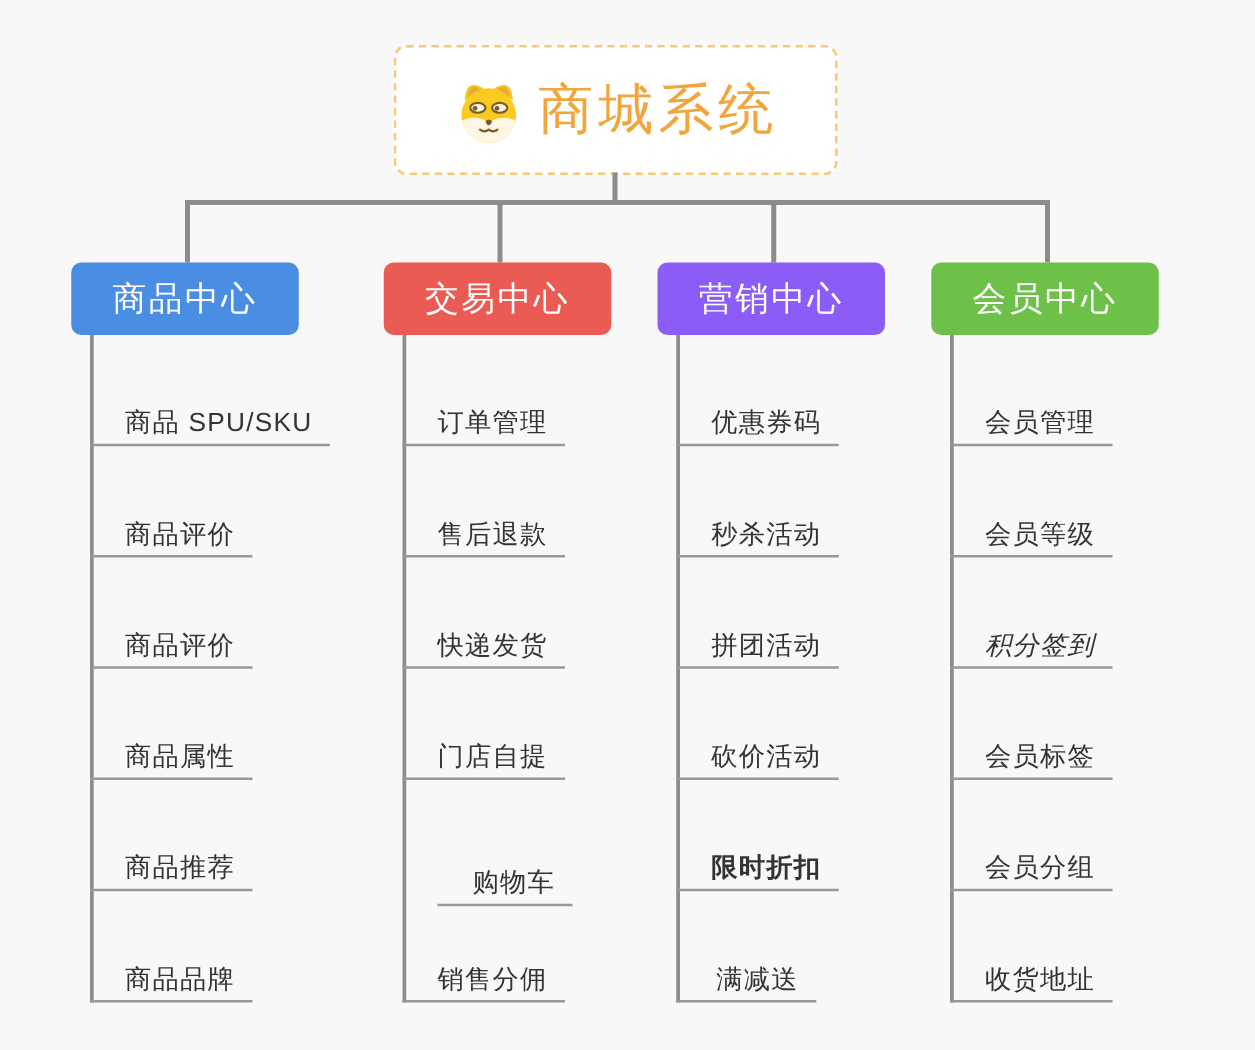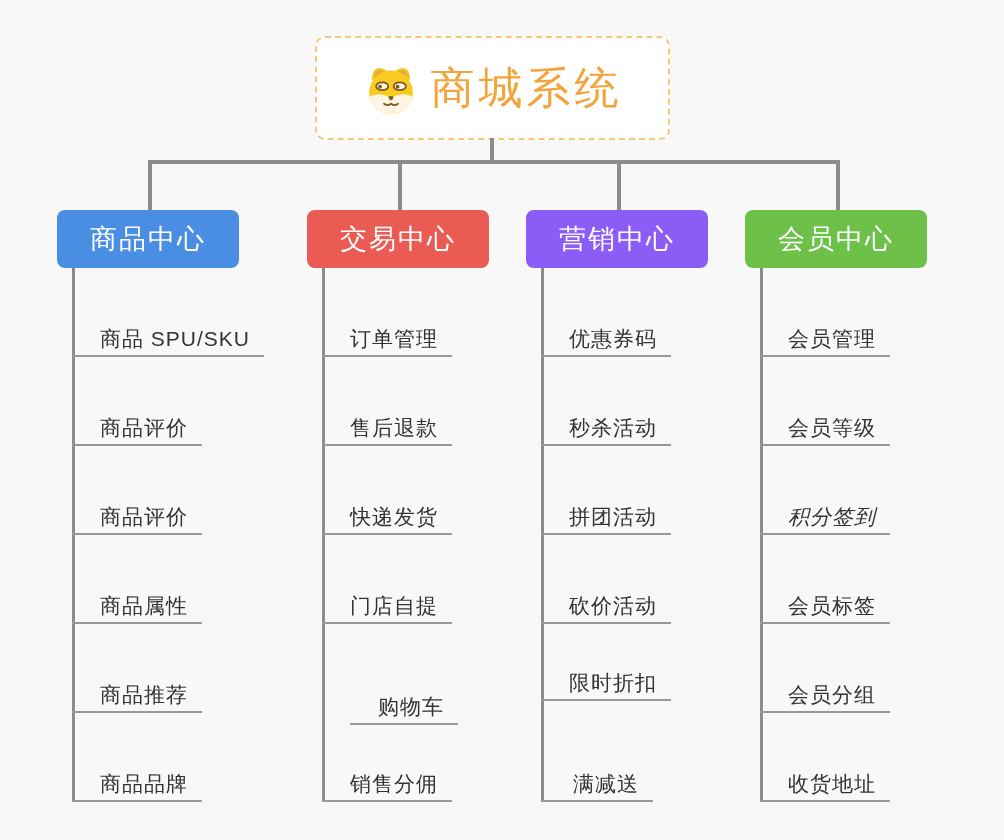--- a/index.html
+++ b/index.html
@@ -126,21 +126,21 @@
         <div class="item" style="top: 480px; margin-left: 28px;">购物车</div>
         <div class="item" style="top: 557px;">销售分佣</div>
       </div>
       <div class="branch" style="left: 526px;">
         <div class="branch-header" style="background: #8b5cf6;">营销中心</div>
         <div class="trunk"></div>
         <div class="item" style="top: 112px;">优惠券码</div>
         <div class="item" style="top: 201px;">秒杀活动</div>
         <div class="item" style="top: 290px;">拼团活动</div>
         <div class="item" style="top: 379px;">砍价活动</div>
-        <div class="item" style="top: 456px;">限时折扣</div>
+        <div class="item" style="top: 468px; font-weight: bold;">限时折扣</div>
         <div class="item" style="top: 557px; padding-left: 32px;">满减送</div>
       </div>
       <div class="branch" style="left: 745px;">
         <div class="branch-header" style="background: rgb(109, 193, 73);">会员中心</div>
         <div class="trunk"></div>
         <div class="item" style="top: 112px;">会员管理</div>
         <div class="item" style="top: 201px;">会员等级</div>
         <div class="item" style="top: 290px; font-style: italic;">积分签到</div>
         <div class="item" style="top: 379px;">会员标签</div>
         <div class="item" style="top: 468px;">会员分组</div>

